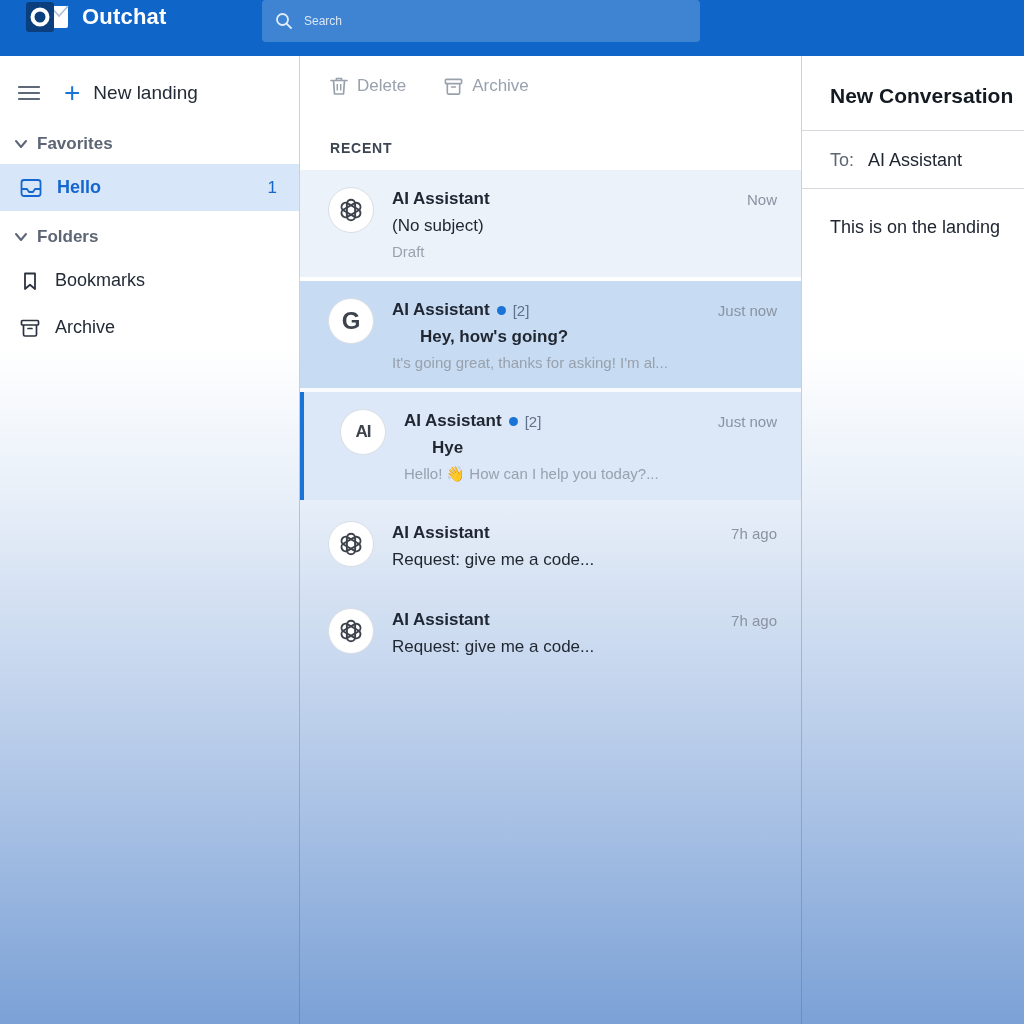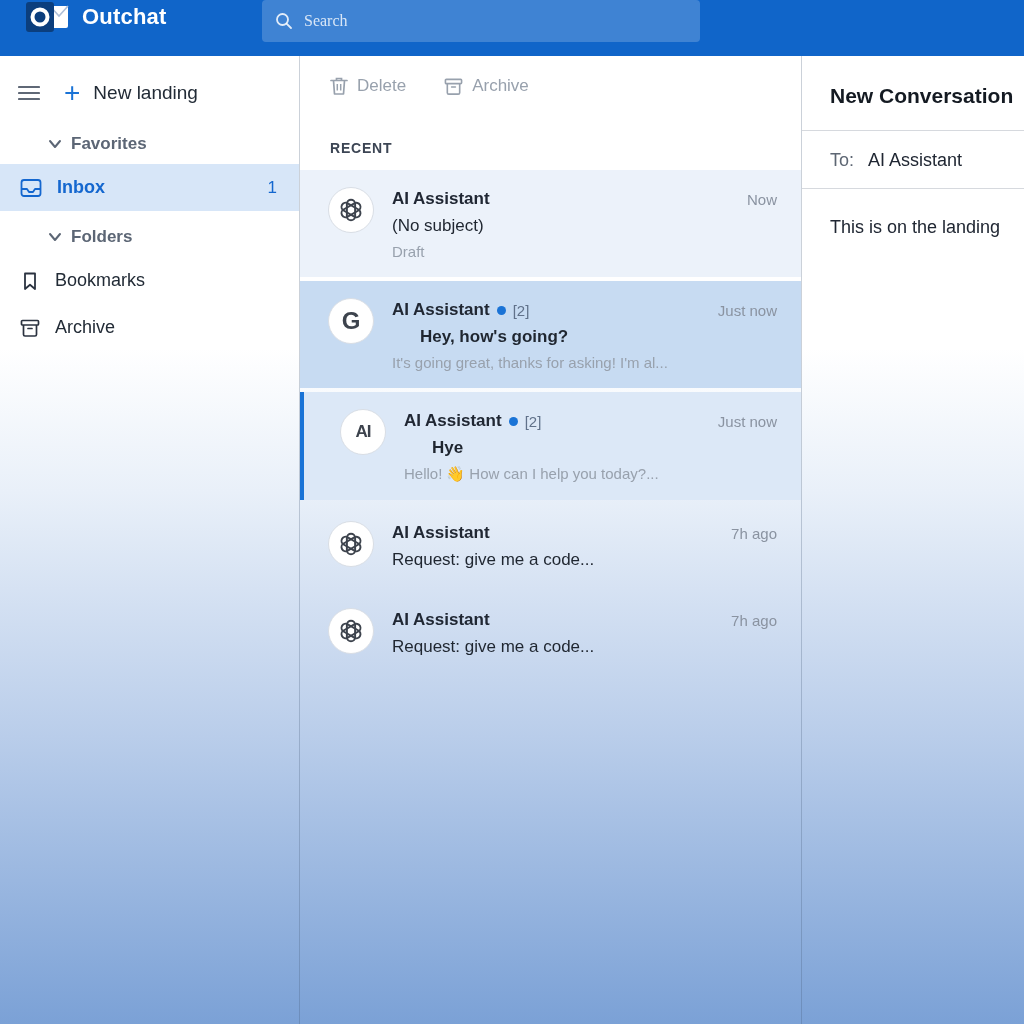--- a/index.html
+++ b/index.html
@@ -10,35 +10,35 @@
     width:1024px; height:1024px; display:flex; flex-direction:column;
     background: linear-gradient(180deg,#ffffff 0%,#ffffff 34%,#e9f0f9 48%,#b9cdea 72%,#7ba1d6 100%);
   }
 
   
   .topbar { height:56px; flex:none; background:#1065c9; display:flex; align-items:flex-start; padding-left:26px; }
   .brand { display:flex; align-items:center; gap:12px; width:236px; flex:none; }
   .brand-name { color:#ffffff; font-size:22px; font-weight:600; letter-spacing:.2px; }
   .searchbox { width:438px; height:42px; background:rgba(255,255,255,.2); border-radius:4px;
                display:flex; align-items:center; gap:10px; padding:0 12px; }
-  .searchbox input { flex:1; background:transparent; border:none; outline:none; color:#fff; font-size:16px;
-                     font-family:Liberation Serif, serif; }
+  .searchbox input { flex:1; background:transparent; border:none; outline:none; color:#fff; font-size:12px;
+                     font-family:Liberation Sans, sans-serif; }
   .searchbox input::placeholder { color:rgba(255,255,255,.8); }
 
   
   .main { flex:1; display:flex; min-height:0; }
 
   
   .sidebar { width:300px; flex:none; border-right:1px solid rgba(70,90,120,.28); padding-top:18px; }
   .side-top { display:flex; align-items:center; gap:24px; padding:8px 16px 14px 18px; }
   .hamburger { display:flex; cursor:pointer; }
   .newmsg { display:flex; align-items:center; gap:13px; font-size:19px; color:#222b36; font-weight:500; cursor:pointer; }
   .plus { color:#1a73d6; font-size:28px; font-weight:400; line-height:20px; }
   .side-section { display:flex; align-items:center; gap:9px; padding:16px 16px 10px 14px;
-                  color:#5c6675; font-weight:700; font-size:17px; cursor:pointer;margin-left:34px; }
+                  color:#5c6675; font-weight:700; font-size:17px; cursor:pointer; }
   .side-item { display:flex; align-items:center; gap:15px; padding:13px 22px 13px 20px; font-size:18px; color:#222b36; cursor:pointer; }
   .side-item.selected { background:#d7e6f8; color:#1467cf; font-weight:700; }
   .count { margin-left:auto; color:#1467cf; font-size:17px; font-weight:500; }
 
   
   .listpane { width:502px; flex:none; border-right:1px solid rgba(70,90,120,.28); display:flex; flex-direction:column; }
   .toolbar { display:flex; gap:38px; padding:20px 0 16px 30px; color:#98a1ad; font-size:17px; }
   .tool { display:flex; align-items:center; gap:9px; cursor:pointer; }
   .recent { padding:28px 30px 14px; font-size:14px; font-weight:700; letter-spacing:.8px; color:#3c4554; }
 
@@ -129,21 +129,21 @@
         <span>Favorites</span>
       </div>
 
       <div class="side-item selected">
         <span>
           <svg width="22" height="20" viewBox="0 0 22 20">
             <rect x="1.5" y="2" width="19" height="16" rx="2.5" fill="none" stroke="#1467cf" stroke-width="1.8"></rect>
             <path d="M1.5 11 H7 L9 14 H13 L15 11 H20.5" fill="none" stroke="#1467cf" stroke-width="1.8" stroke-linejoin="round"></path>
           </svg>
         </span>
-        <span>Inbox</span>
+        <span>Hello</span>
         <span class="count">1</span>
       </div>
 
       <div class="side-section">
         <span>
           <svg width="14" height="10" viewBox="0 0 14 10">
             <polyline points="2,2 7,8 12,2" fill="none" stroke="#5c6675" stroke-width="2" stroke-linecap="round" stroke-linejoin="round"></polyline>
           </svg>
         </span>
         <span>Folders</span>

